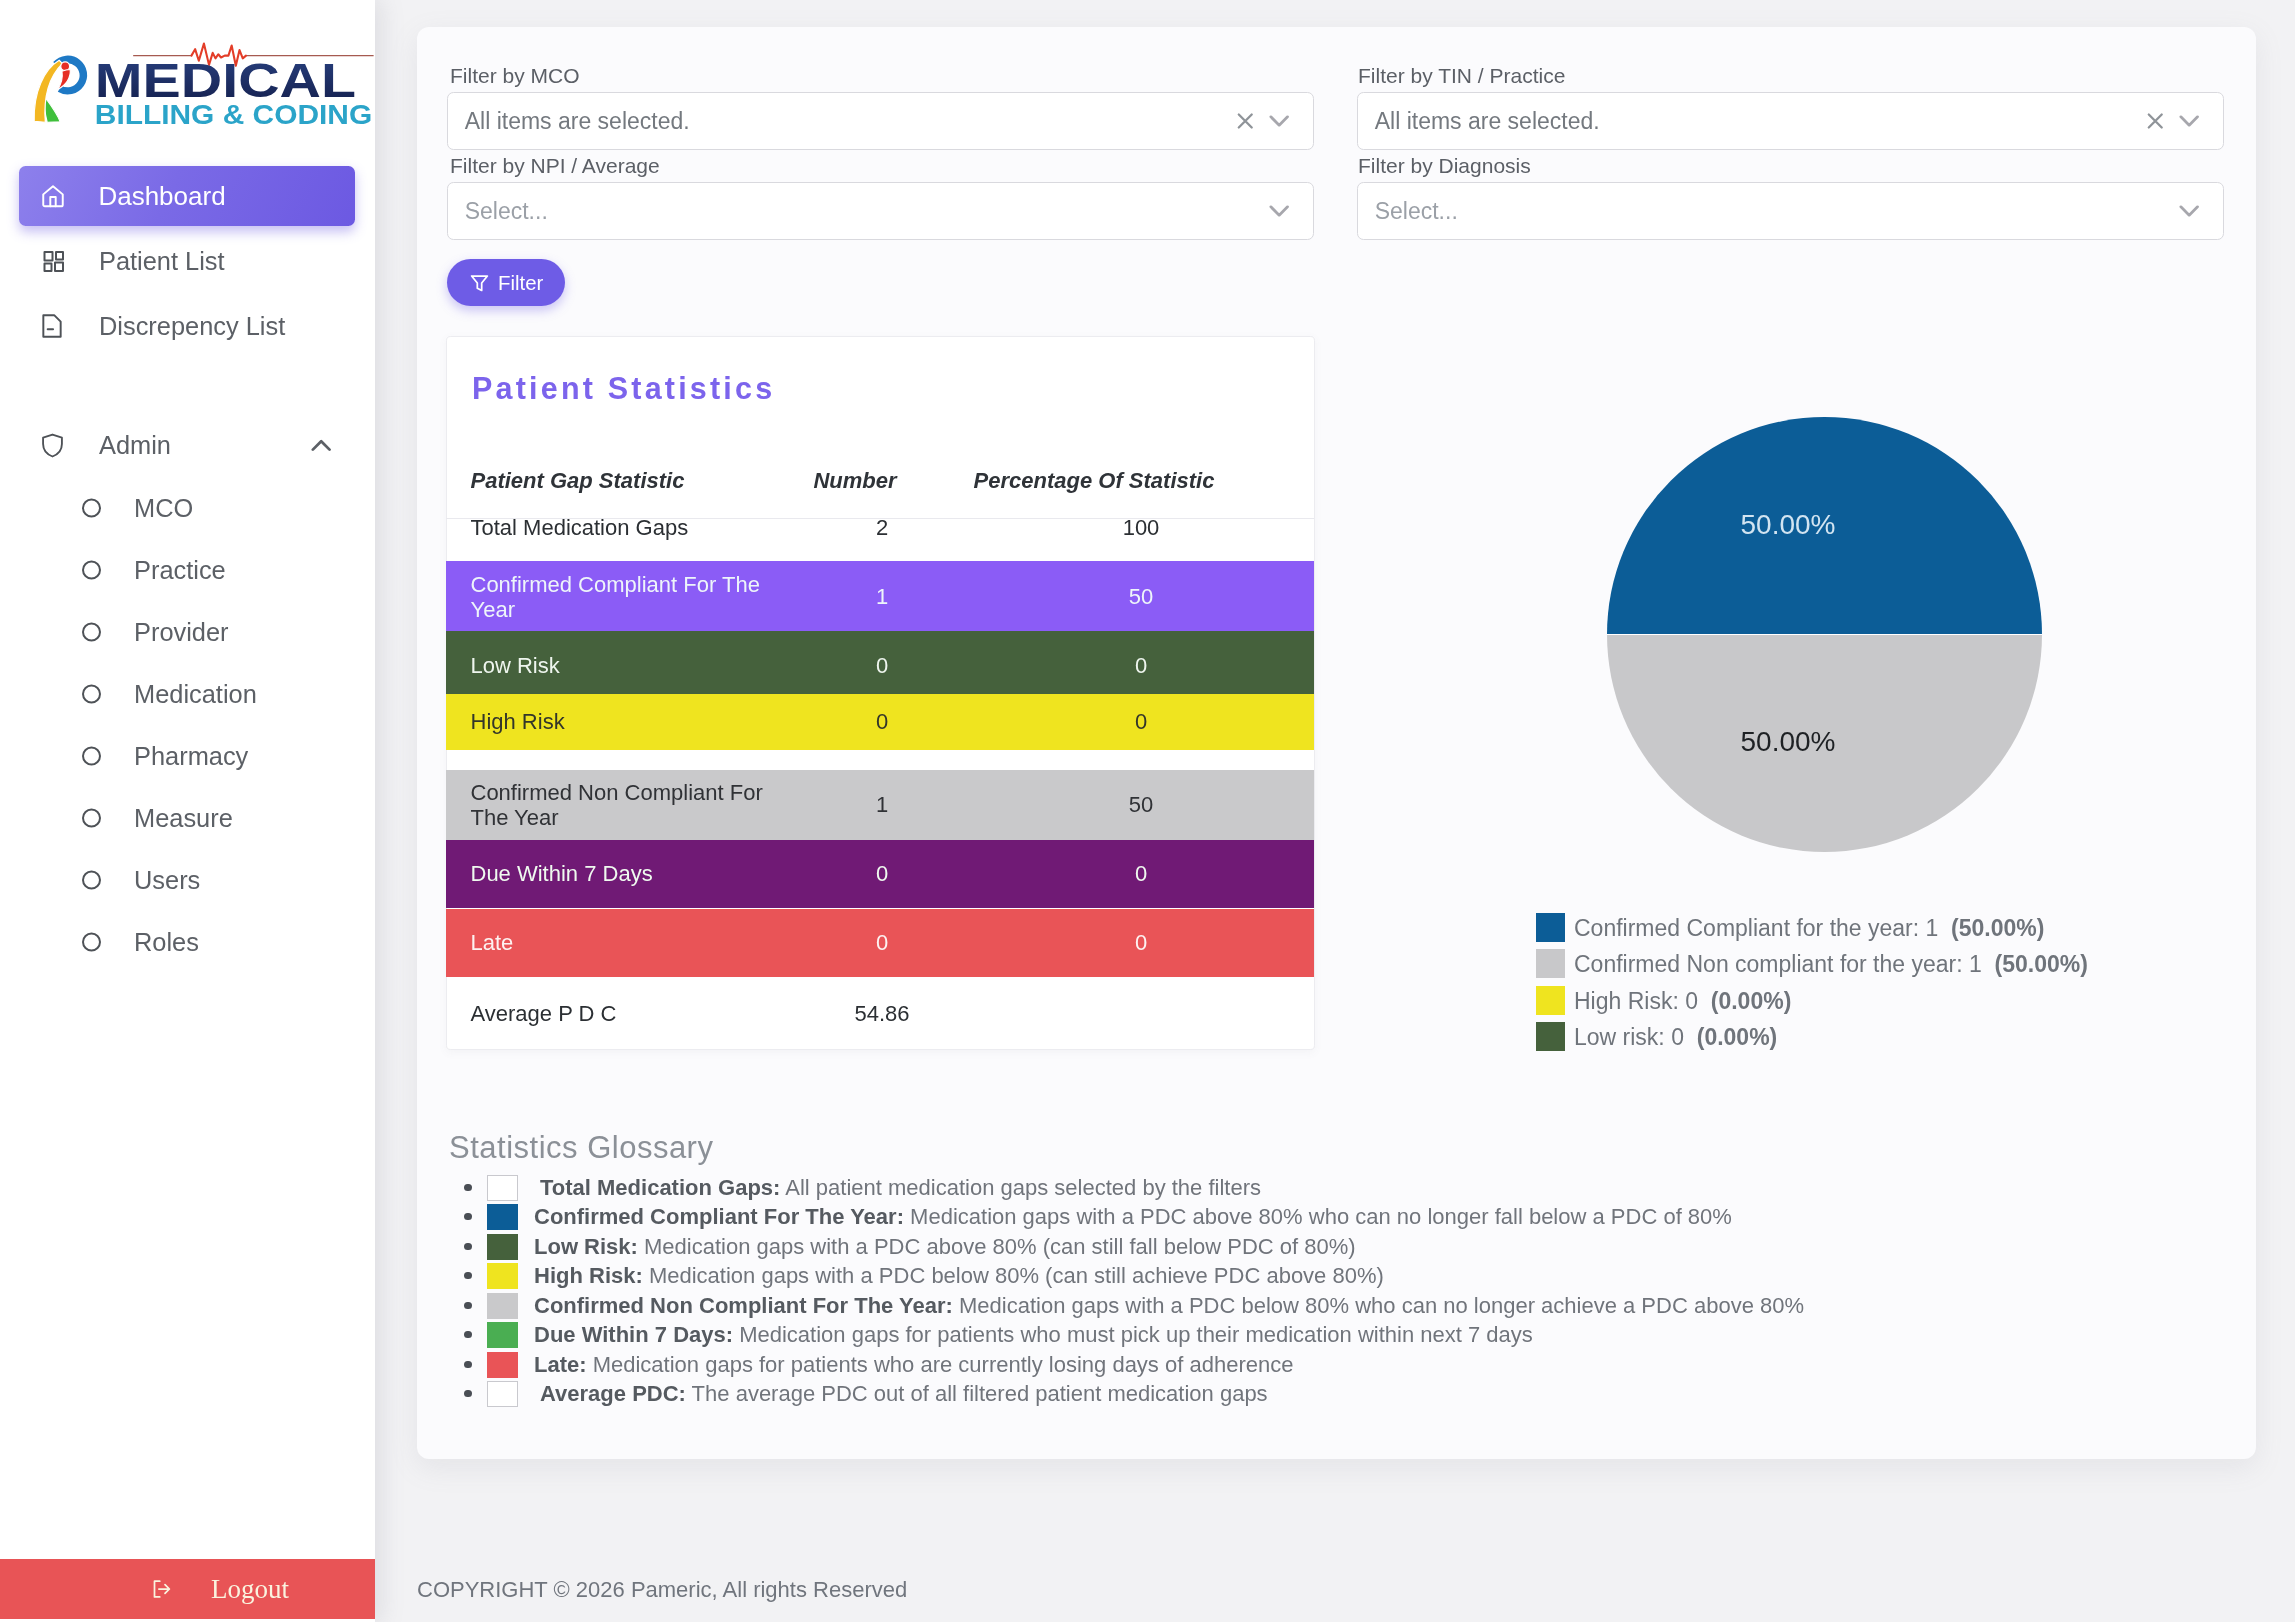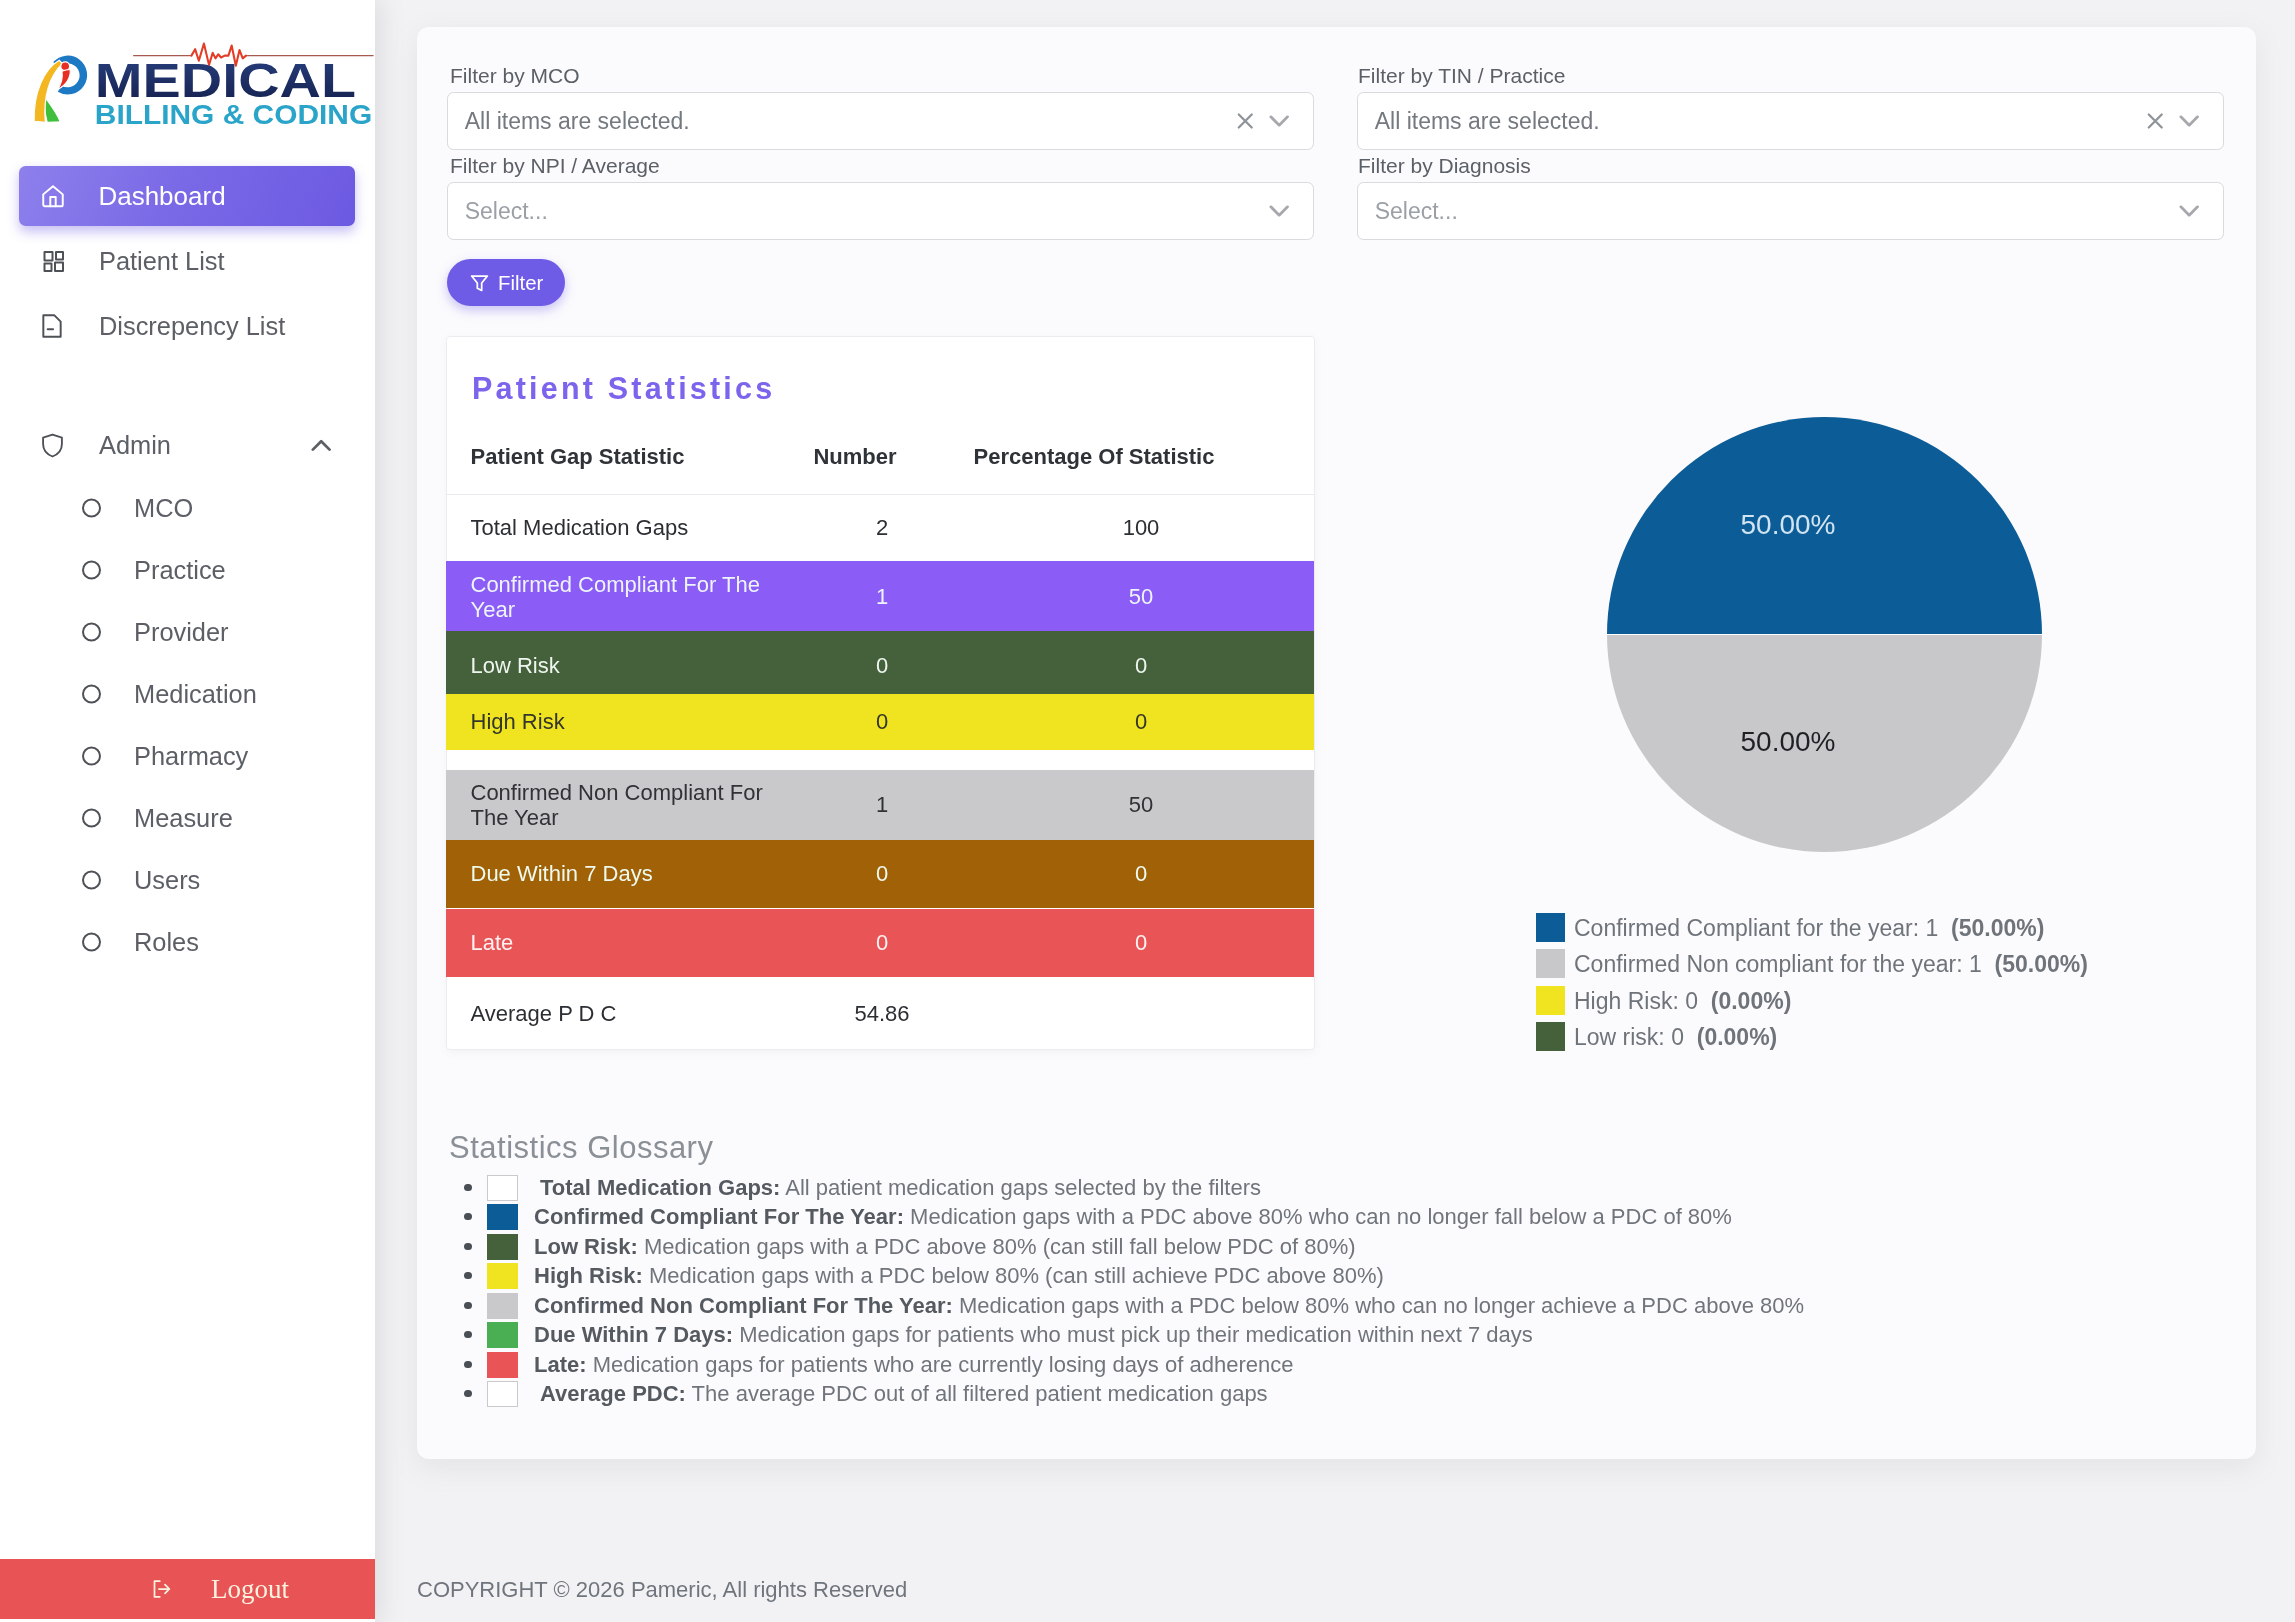--- a/index.html
+++ b/index.html
@@ -207,21 +207,21 @@
 <div id="filterbtn">
   <svg style="position:absolute;left:22px;top:50%;transform:translateY(-50%);" width="21" height="22" viewBox="0 0 24 24" fill="none" stroke="#ffffff" stroke-width="2" stroke-linejoin="round">
       <path d="M3 4 H21 L14.5 12 V20.5 L9.5 18 V12 Z"></path>
     </svg>
   <span style="position:absolute;left:51px;top:50%;transform:translateY(-50%);font-size:20.4px;color:#fff;">Filter</span>
 </div>
 
 <div id="statscard"></div>
 <div id="stitle">Patient Statistics</div>
 
-<div class="trow" id="thead" style="top:420px;height:75px;border-bottom:0.9px solid #e9e9ee;color:#2f3338;font-weight:bold;">
+<div class="trow" id="thead" style="top:444px;height:75px;border-bottom:0.9px solid #e9e9ee;color:#2f3338;font-weight:bold;font-style:italic;">
   <span class="c1" style="font-size:22px;">Patient Gap Statistic</span>
   <span class="c2">Number</span>
   <span class="c3">Percentage Of Statistic</span>
 </div>
 <div class="trow" style="top:495px;height:66px;color:#2b2f33;">
   <span class="c1">Total Medication Gaps</span>
     <span class="c2">2</span>
     <span class="c3">100</span>
 </div>
 <div class="trow" style="top:561px;height:71px;background:#8b5cf6;color:#eef5fa;">
@@ -237,21 +237,21 @@
 <div class="trow" style="top:694px;height:56px;background:#efe41f;color:#33362a;">
   <span class="c1">High Risk</span>
     <span class="c2">0</span>
     <span class="c3">0</span>
 </div>
 <div class="trow" style="top:770px;height:70px;background:#c9c9cb;color:#303236;">
   <span class="c1">Confirmed Non Compliant For The Year</span>
     <span class="c2">1</span>
     <span class="c3">50</span>
 </div>
-<div class="trow" style="top:840px;height:68px;background:#a16207;color:#effaef;">
+<div class="trow" style="top:840px;height:68px;background:#701a75;color:#effaef;">
   <span class="c1">Due Within 7 Days</span>
     <span class="c2">0</span>
     <span class="c3">0</span>
 </div>
 <div class="trow" style="top:909px;height:68px;background:#e95457;color:#fdf2f1;">
   <span class="c1">Late</span>
     <span class="c2">0</span>
     <span class="c3">0</span>
 </div>
 <div class="trow" style="top:977px;height:73px;color:#2b2f33;">

